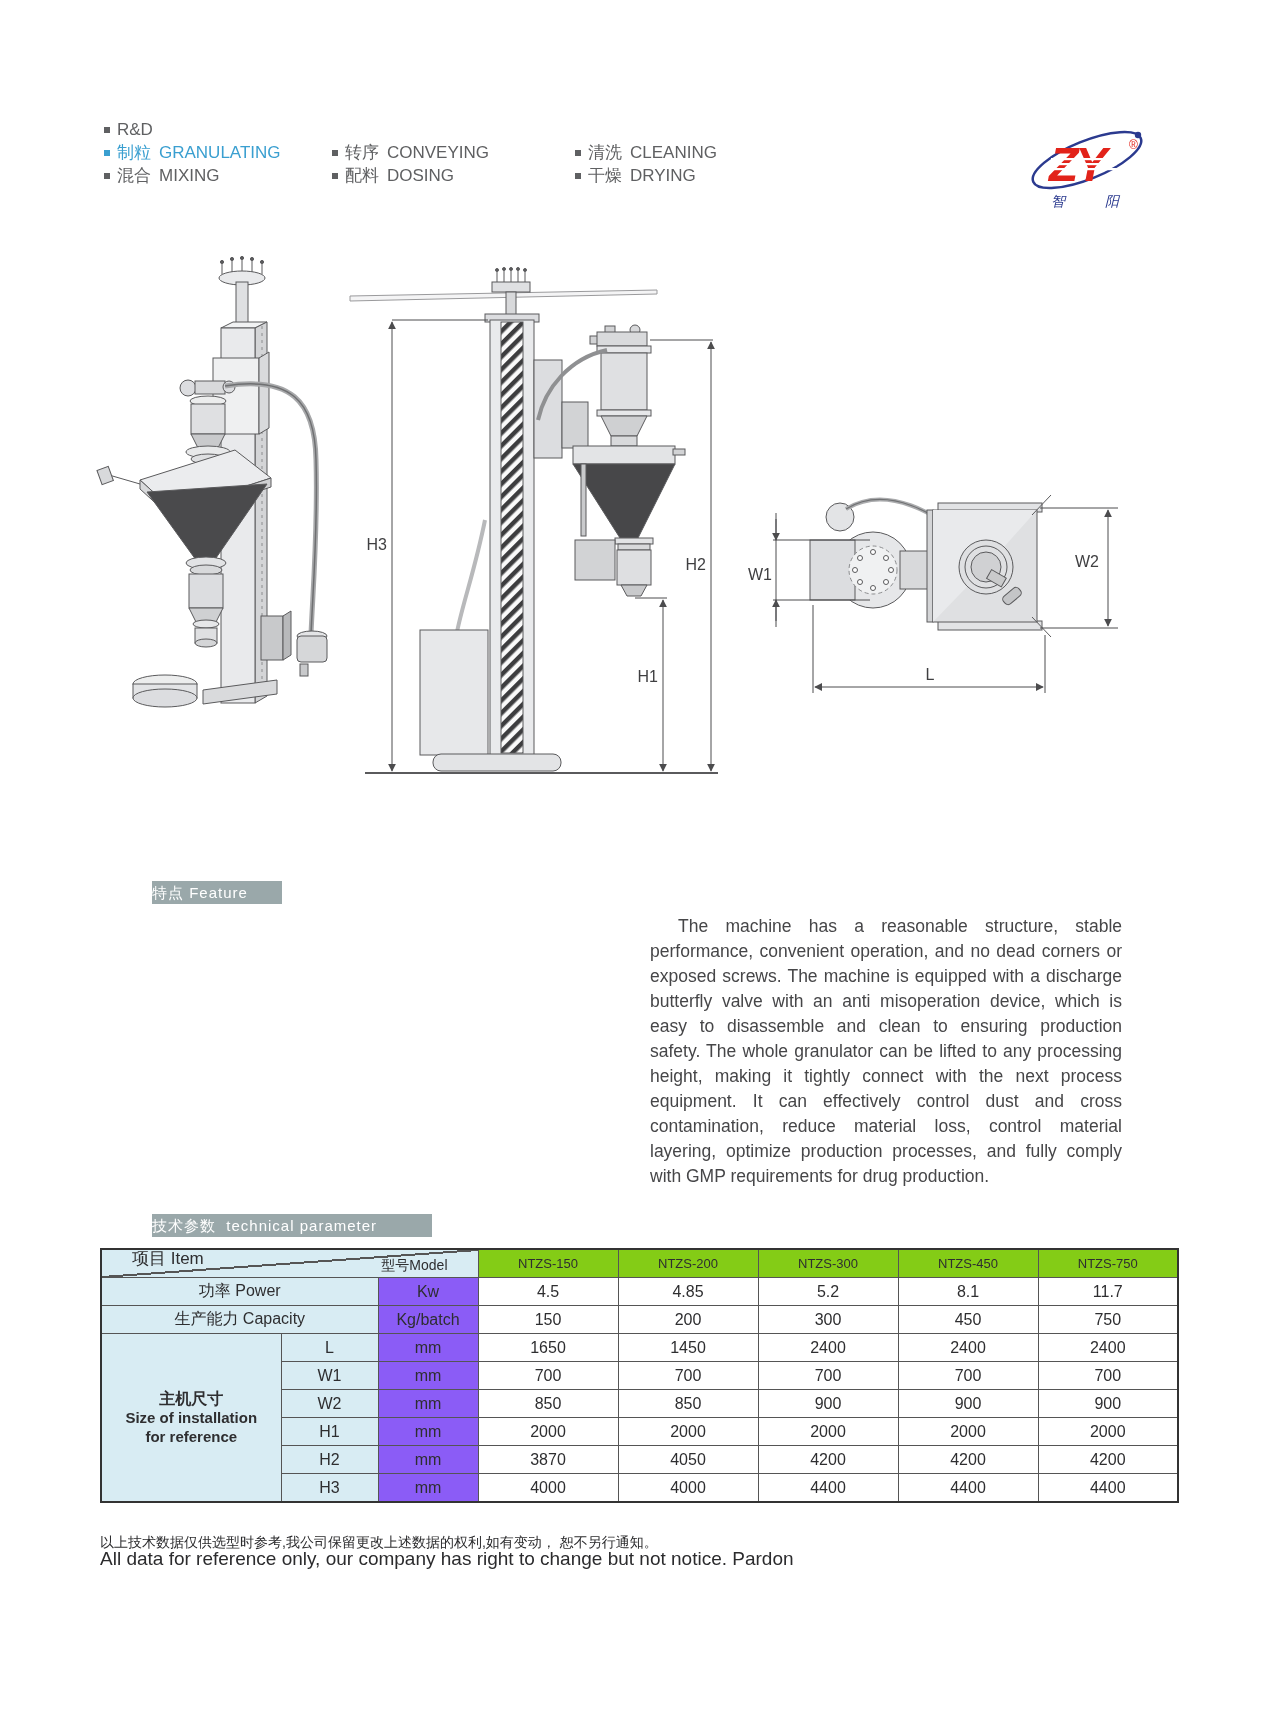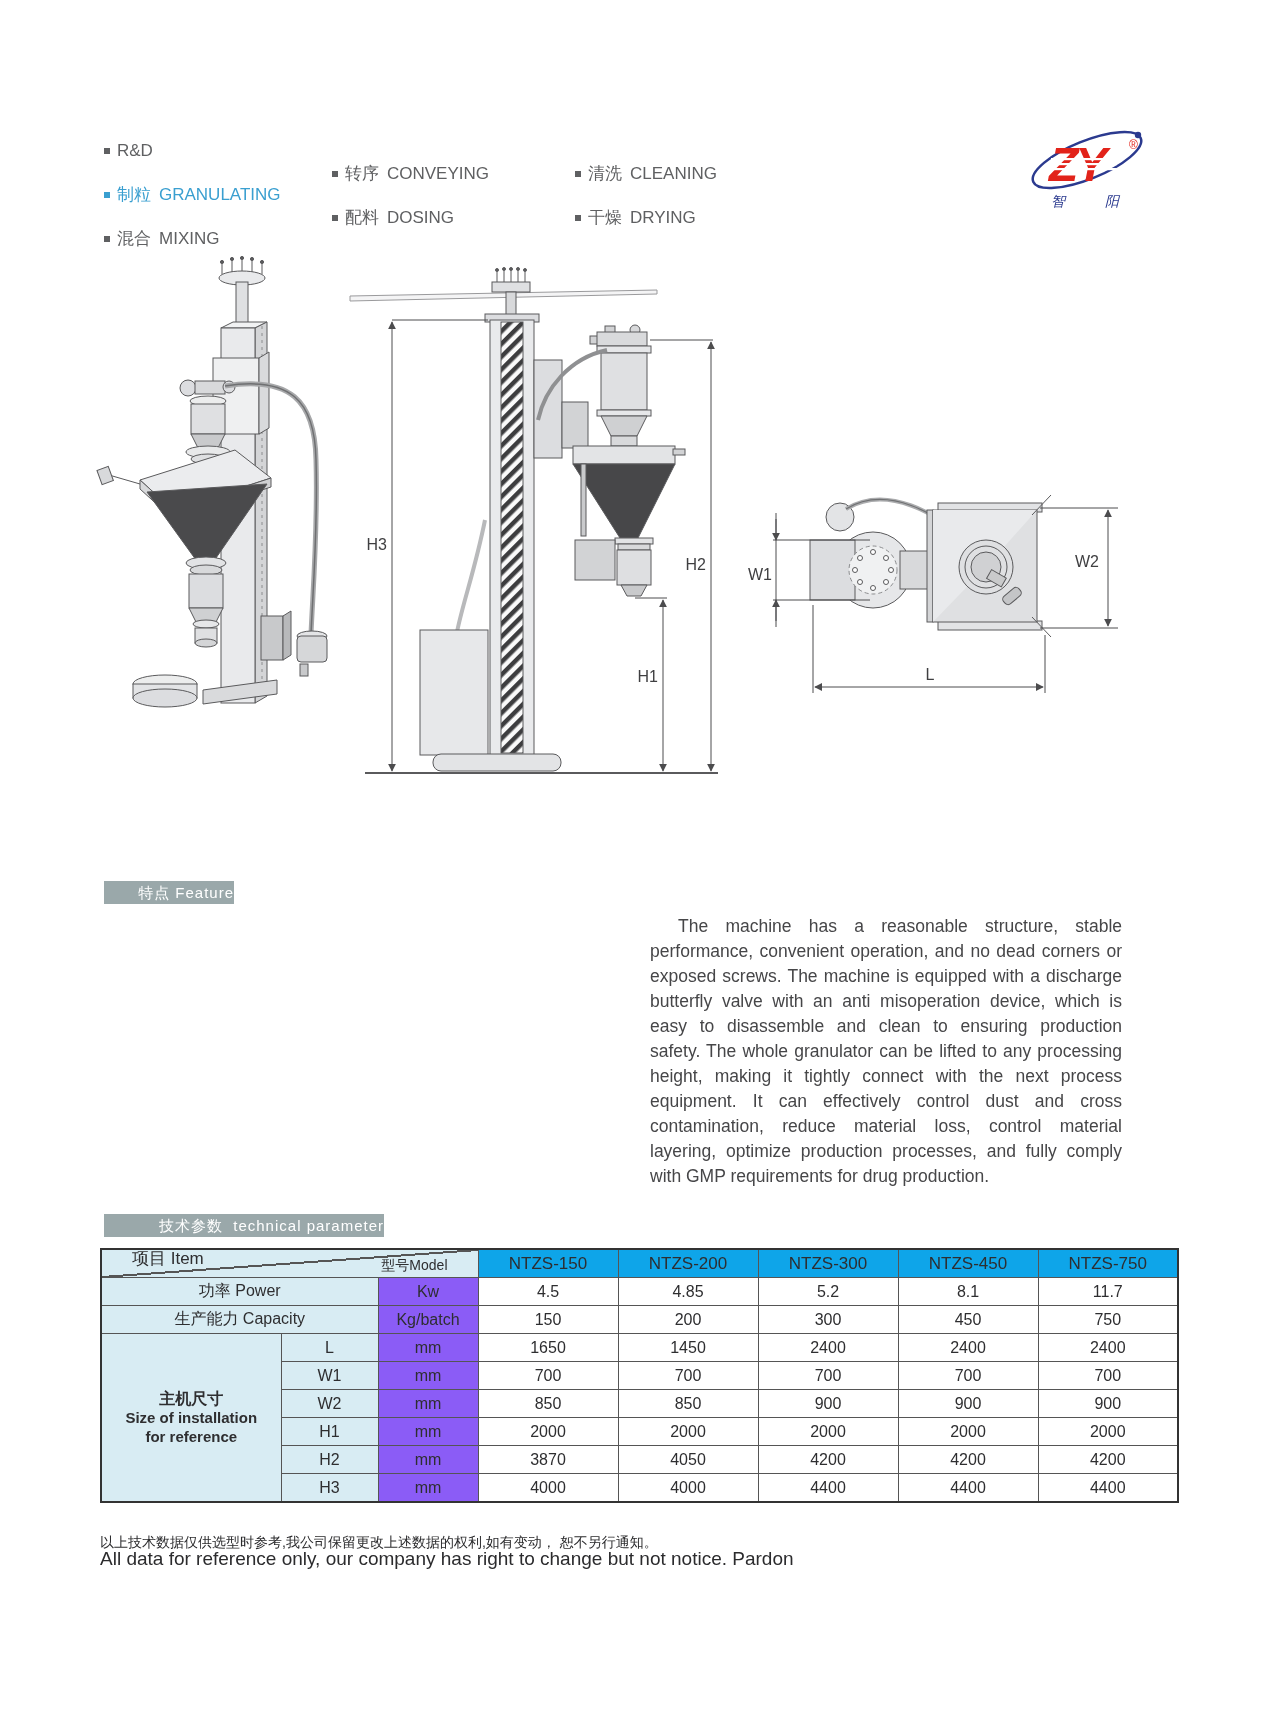--- a/index.html
+++ b/index.html
@@ -1,45 +1,45 @@
 <!DOCTYPE html>
 <html><head>
 <meta charset="utf-8">
 <style>
   html,body{margin:0;padding:0;background:#888;}
   .page{position:relative;width:1273px;height:1718px;background:#ffffff;margin:0 auto;
         font-family:"Liberation Sans",sans-serif;color:#3a3a3c;overflow:hidden;}
   
   .nav-col{position:absolute;}
-  .nav-item{height:23px;line-height:23px;font-size:17px;color:#5f6062;white-space:nowrap;margin-top:21px;}
+  .nav-item{height:23px;line-height:23px;font-size:17px;color:#5f6062;white-space:nowrap;}
   .nav-item .sq{display:inline-block;width:6px;height:6px;background:#5f6062;margin-right:7px;vertical-align:2px;}
   .nav-item.active{color:#3a9fd0;}
   .nav-item.active .sq{background:#3a9fd0;}
   .nav-item .zh{margin-right:8px;}
   
   .logo{position:absolute;left:1025px;top:122px;width:140px;height:95px;}
   
   .drw{position:absolute;}
   .dimtxt{font-family:"Liberation Sans",sans-serif;font-size:16px;fill:#3f3f41;}
   
-  .badge{position:absolute;background:#9aa8aa;color:#ffffff;font-size:15px;text-align:right;
-         height:23px;line-height:23px;letter-spacing:1px;}
+  .badge{position:absolute;background:#9aa8aa;color:#ffffff;font-size:15px;text-align:left;
+         height:23px;line-height:23px;letter-spacing:1px;margin-left:48px;}
   
   .feat-zh{position:absolute;left:98px;top:914px;width:466px;font-size:17px;line-height:25.5px;
            text-align:justify;text-indent:2em;color:#3a3a3c;}
   .feat-en{position:absolute;left:650px;top:914px;width:472px;font-size:17.5px;line-height:25px;
            text-align:justify;text-indent:28px;color:#464648;}
   
   table.tech{position:absolute;left:100px;top:1248px;border-collapse:collapse;table-layout:fixed;
              width:1077px;font-size:16px;color:#2e2e30;}
   table.tech td{border:1px solid #555;text-align:center;padding:0;height:27px;}
   table.tech{border:2px solid #333;}
   td.blue{background:#d8ecf3;}
   td.unitc{background:#8b5cf6;}
-  td.model{background:#0ea5e9;font-size:17px;height:56px;}
+  td.model{background:#84cc16;font-size:13px;height:56px;}
   td.diag{background:#d8ecf3;position:relative;height:56px;
           background-image:linear-gradient(to bottom right,rgba(0,0,0,0) calc(50% - 1px),
           #555 calc(50% - 1px),#555 calc(50% + 1px),rgba(0,0,0,0) calc(50% + 1px));}
   td.diag .it{position:absolute;left:30px;bottom:7px;font-size:17px;}
   td.diag .mo{position:absolute;right:30px;top:7px;font-size:14px;}
   td.grp{background:#d8ecf3;font-size:15px;line-height:19px;font-weight:bold;}
   td.grp .z{font-size:16px;}
   
   .foot{position:absolute;left:100px;top:1534px;color:#2b2b2d;}
   .foot .z{font-size:14px;line-height:16px;}

